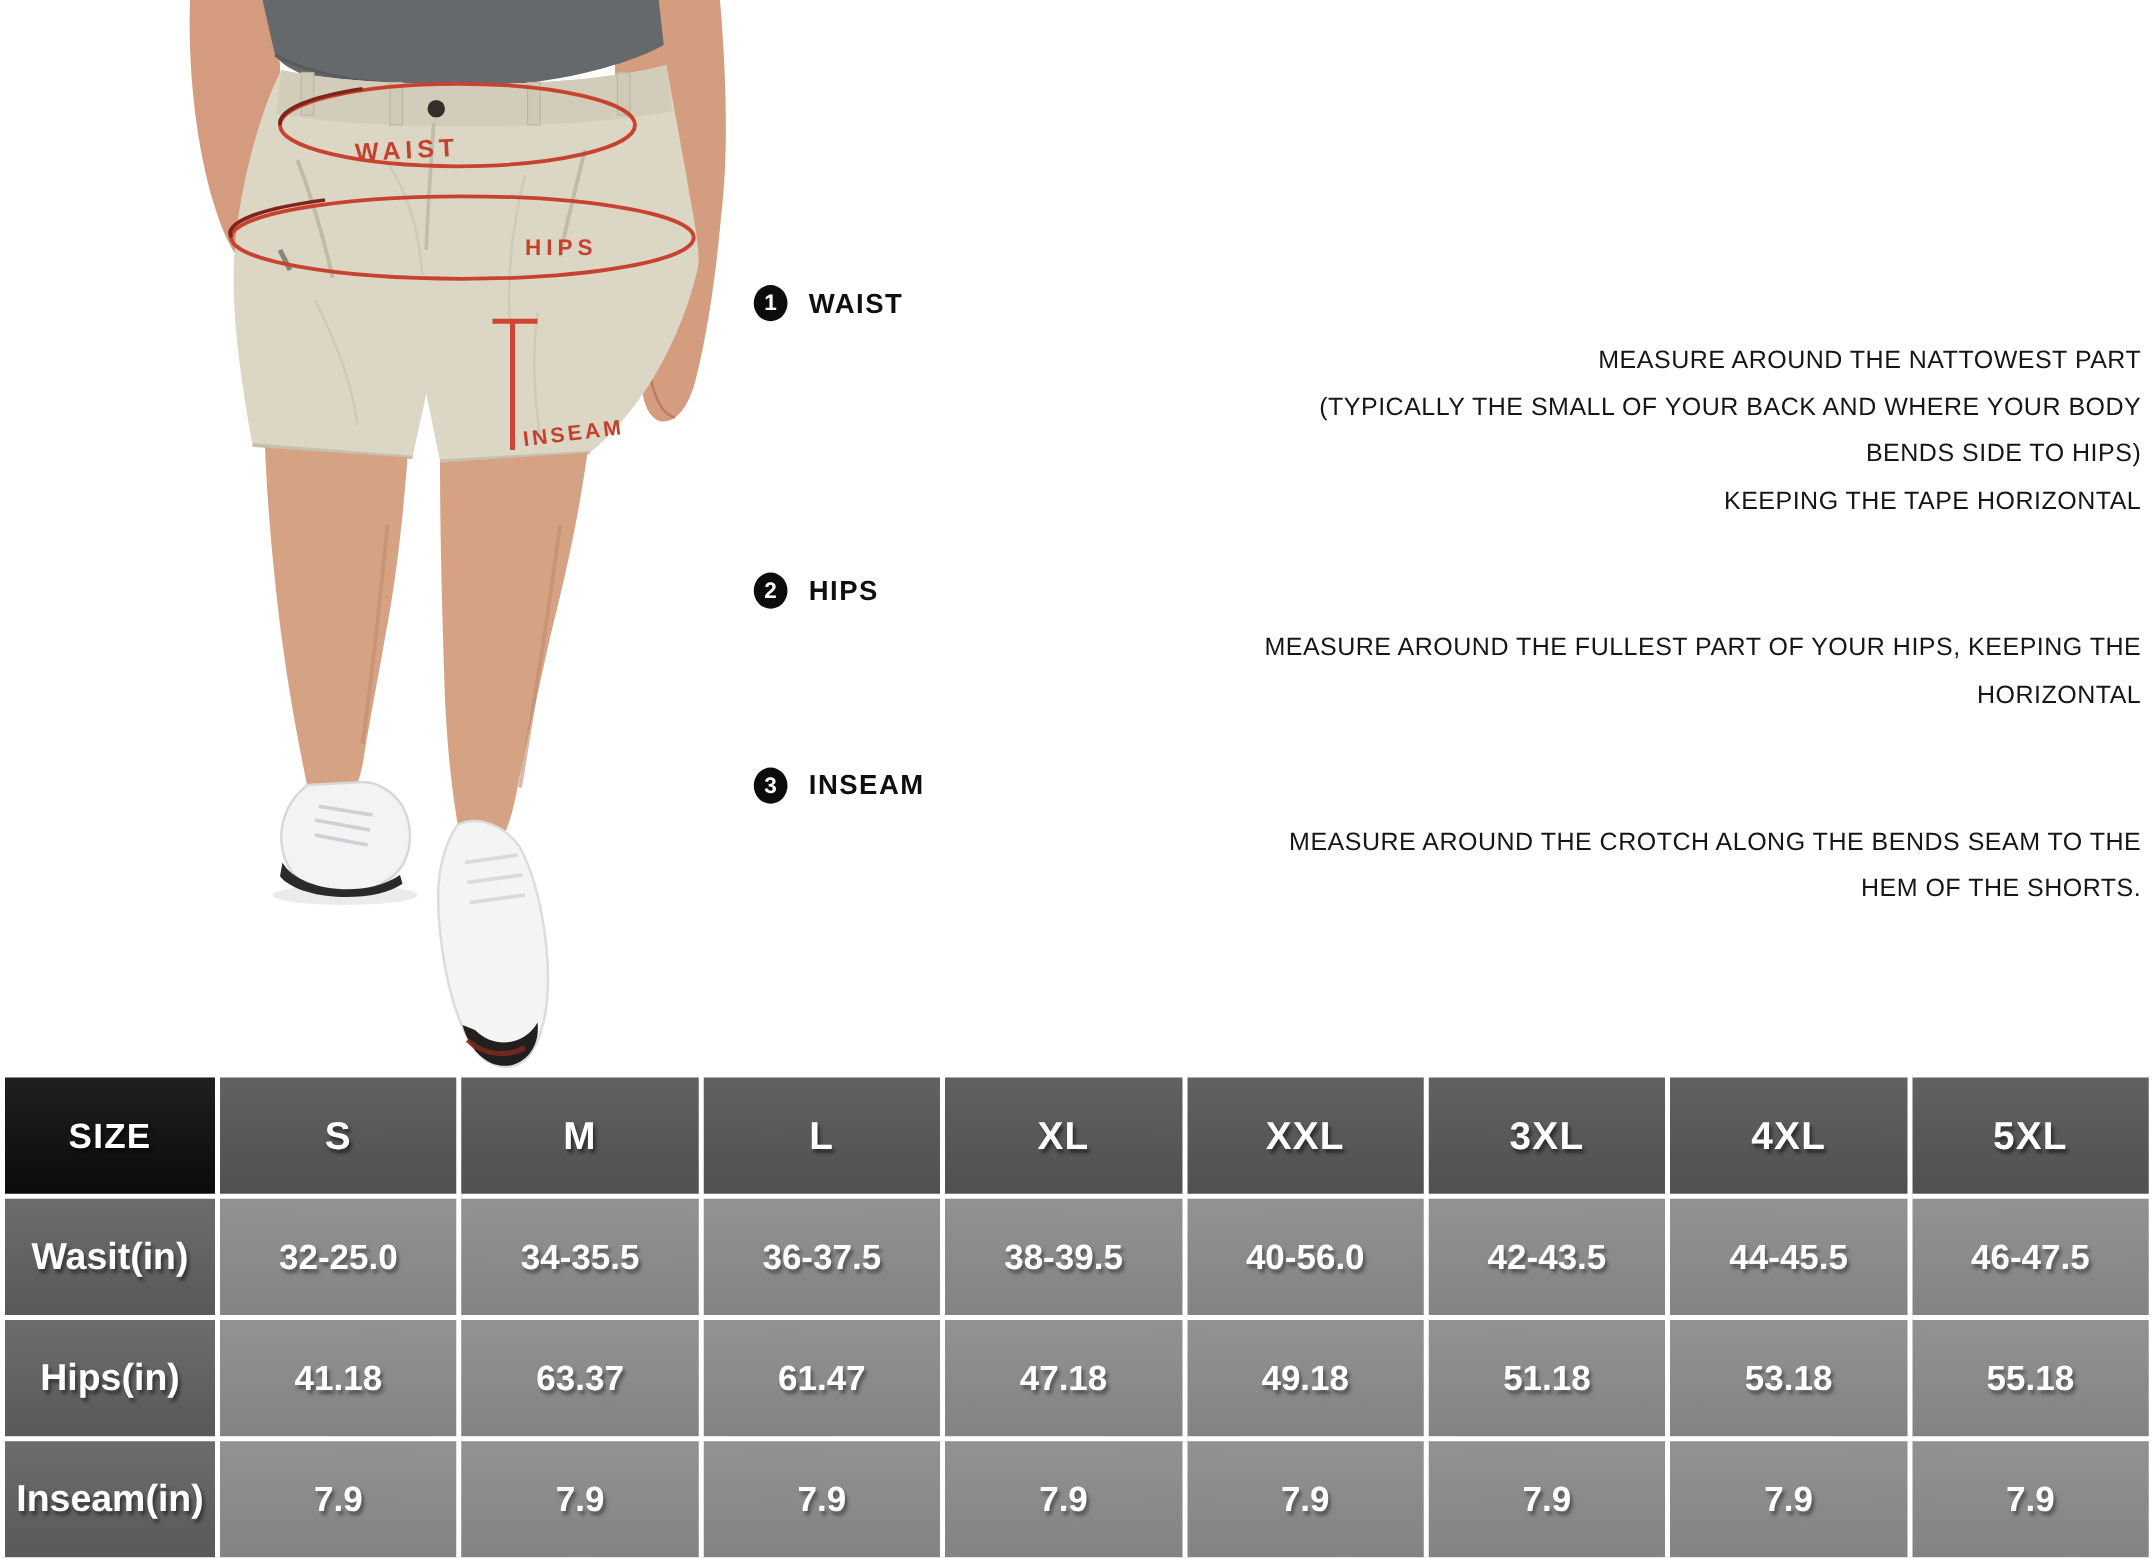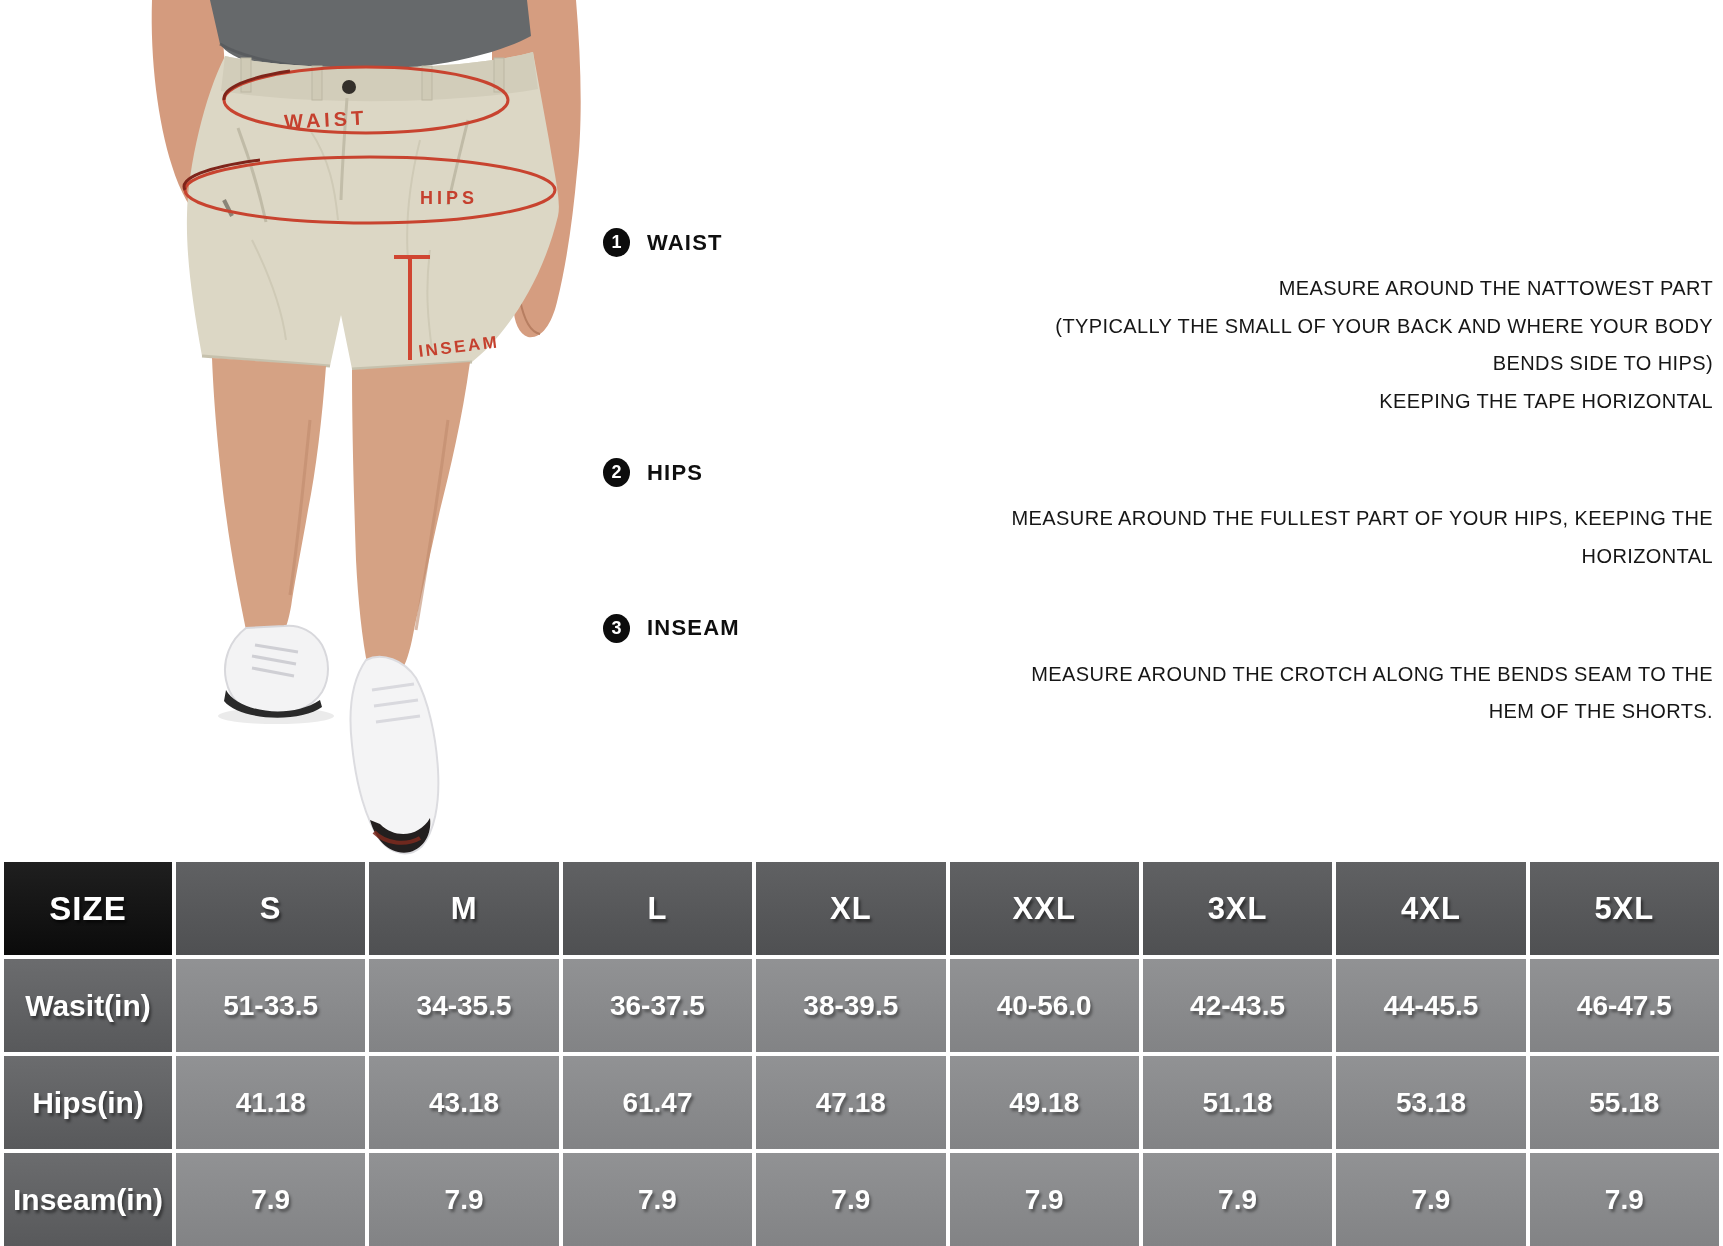--- a/index.html
+++ b/index.html
@@ -20,21 +20,21 @@
   .instr-title { font-size:22px; font-weight:bold; color:#0f0f0f; letter-spacing:1.2px; }
   .instr-line { font-size:20px; color:#161616; letter-spacing:0.4px; line-height:37.6px; white-space:nowrap;text-align:right; }
 
   
   .size-table { position:absolute; left:0; top:858px; width:1723px; height:388px;
                 border-collapse:collapse; table-layout:fixed; }
   .size-table th, .size-table td { border:4px solid #ffffff; text-align:center;
                 vertical-align:middle; color:#ffffff; }
   .size-table tr { height:97px; }
   .col-size { width:172px; }
-  .size-cell  { background:linear-gradient(180deg,#1f1f1f,#0b0b0b); font-size:33px; font-weight:bold;
+  .size-cell  { background:linear-gradient(180deg,#1f1f1f,#0b0b0b); font-size:28px; font-weight:bold;
                 letter-spacing:1px; text-shadow:2px 3px 3px rgba(0,0,0,.6); }
   .head-cell  { background:linear-gradient(180deg,#606163,#4f5052); font-size:31px; font-weight:bold;
                 letter-spacing:1px; text-shadow:2px 3px 3px rgba(0,0,0,.5); }
   .label-cell { background:linear-gradient(180deg,#6b6c6e,#58595b); font-size:30px; font-weight:bold;
                 text-shadow:2px 3px 3px rgba(0,0,0,.45); }
   .value-cell { background:linear-gradient(180deg,#919294,#828385); font-size:28px; font-weight:bold;
                 text-shadow:2px 3px 3px rgba(0,0,0,.4); }
 </style>
 </head>
 <body>
@@ -159,33 +159,33 @@
         <th class="head-cell">M</th>
         <th class="head-cell">L</th>
         <th class="head-cell">XL</th>
         <th class="head-cell">XXL</th>
         <th class="head-cell">3XL</th>
         <th class="head-cell">4XL</th>
         <th class="head-cell">5XL</th>
       </tr>
       <tr>
         <td class="label-cell">Wasit(in)</td>
-        <td class="value-cell">51-33.5</td>
+        <td class="value-cell">32-25.0</td>
         <td class="value-cell">34-35.5</td>
         <td class="value-cell">36-37.5</td>
         <td class="value-cell">38-39.5</td>
         <td class="value-cell">40-56.0</td>
         <td class="value-cell">42-43.5</td>
         <td class="value-cell">44-45.5</td>
         <td class="value-cell">46-47.5</td>
       </tr>
       <tr>
         <td class="label-cell">Hips(in)</td>
         <td class="value-cell">41.18</td>
-        <td class="value-cell">43.18</td>
+        <td class="value-cell">63.37</td>
         <td class="value-cell">61.47</td>
         <td class="value-cell">47.18</td>
         <td class="value-cell">49.18</td>
         <td class="value-cell">51.18</td>
         <td class="value-cell">53.18</td>
         <td class="value-cell">55.18</td>
       </tr>
       <tr>
         <td class="label-cell">Inseam(in)</td>
         <td class="value-cell">7.9</td>

